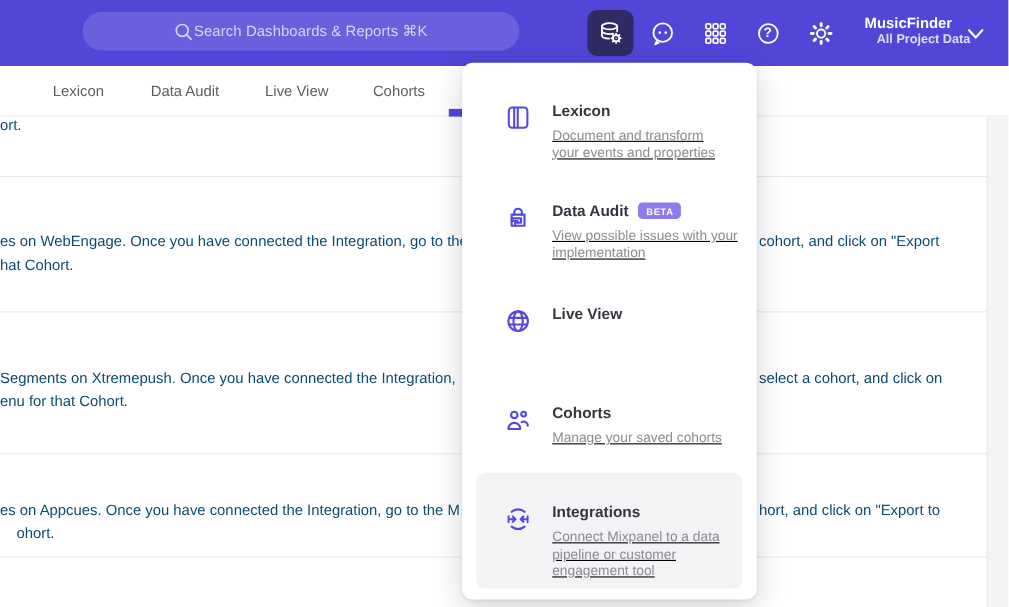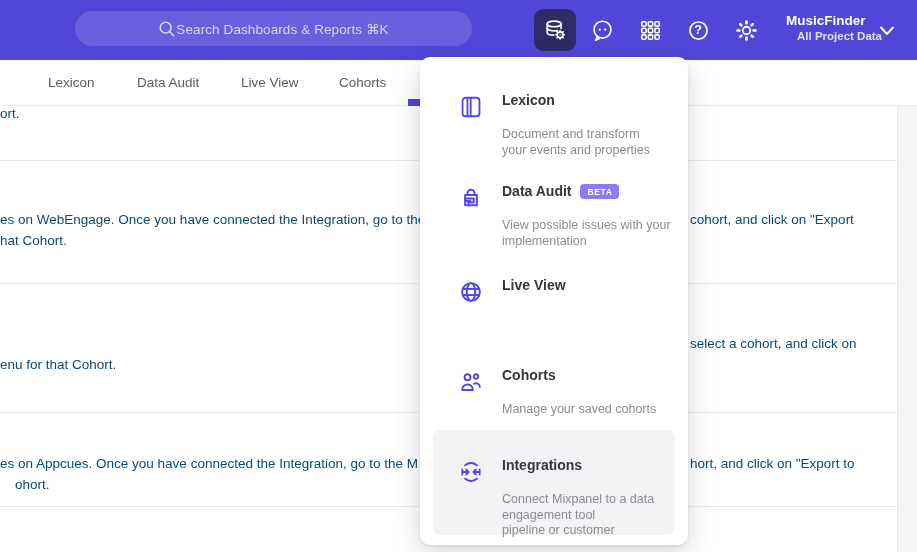--- a/index.html
+++ b/index.html
@@ -40,39 +40,40 @@
   .panel { position:absolute; left:420px; top:57px; width:268px; height:488px; background:#fff;
     border-radius:10px; box-shadow:0 1px 3px rgba(25,25,55,0.10), 0 8px 28px rgba(25,25,55,0.18); z-index:20; }
   .menu-item { position:absolute; left:13px; width:242px; display:flex; gap:18px; padding-left:25px;
     border-radius:8px; cursor:pointer; }
   .menu-item.hovered { background:#f3f3f5; height:105px; padding-top:27px; }
   .mi-icon { flex:0 0 26px; width:26px; height:26px; margin-top:2px; }
   .mi-title { font-size:14px; font-weight:700; color:#35353f; line-height:17px; display:flex;
     align-items:center; gap:9px; white-space:nowrap; }
   .badge { background:#8d7cf0; color:#fff; font-size:8.5px; font-weight:700; letter-spacing:0.6px;
     padding:3px 7px 2px; border-radius:4px; line-height:10px; }
-  .mi-desc { margin-top:18px; }
+  .mi-desc { margin-top:7px;text-decoration:underline; }
   .mi-desc div { font-size:12.5px; color:#8b8b94; line-height:15.5px; white-space:nowrap; }
 
   svg { display:block; }
 </style>
 </head>
 <body>
 
 <div class="screen">
 
   <div class="content">
     <div class="bg-line" style="left:0; top:-2px;">ort.</div>
     <div class="divider" style="top:54px;"></div>
 
     <div class="bg-line" style="left:0;   top:104px;">es on WebEngage. Once you have connected the Integration, go to the</div>
     <div class="bg-line" style="left:690px; top:104px;">cohort, and click on "Export</div>
     <div class="bg-line" style="left:0;   top:125px;">hat Cohort.</div>
     <div class="divider" style="top:177px;"></div>
 
+    <div class="bg-line" style="left:0;   top:228px;">Segments on Xtremepush. Once you have connected the Integration,</div>
     <div class="bg-line" style="left:690px; top:228px;">select a cohort, and click on</div>
     <div class="bg-line" style="left:0;   top:249px;">enu for that Cohort.</div>
     <div class="divider" style="top:306px;"></div>
 
     <div class="bg-line" style="left:0;   top:348px;">es on Appcues. Once you have connected the Integration, go to the M</div>
     <div class="bg-line" style="left:690px; top:348px;">hort, and click on "Export to</div>
     <div class="bg-line" style="left:15px;   top:369px;">ohort.</div>
     <div class="divider" style="top:400px;"></div>
   </div>
 
@@ -246,20 +247,20 @@
         <path d="M4 9.5 v5 M20 9.5 v5" stroke-width="1.6"></path>
         <path d="M5.2 12 h4.6 M9.8 12 l-2.2 -2.2 M9.8 12 l-2.2 2.2"></path>
         <path d="M18.8 12 h-4.6 M14.2 12 l2.2 -2.2 M14.2 12 l2.2 2.2"></path>
       </svg>
       <div class="mi-text">
         <div class="mi-title">
             <span>Integrations</span>
           </div>
         <div class="mi-desc">
           <div>Connect Mixpanel to a data</div>
+          <div>pipeline or customer</div>
           <div>engagement tool</div>
-          <div>pipeline or customer</div>
         </div>
       </div>
     </div>
 
   </section>
 </div>
 
 </body></html>

